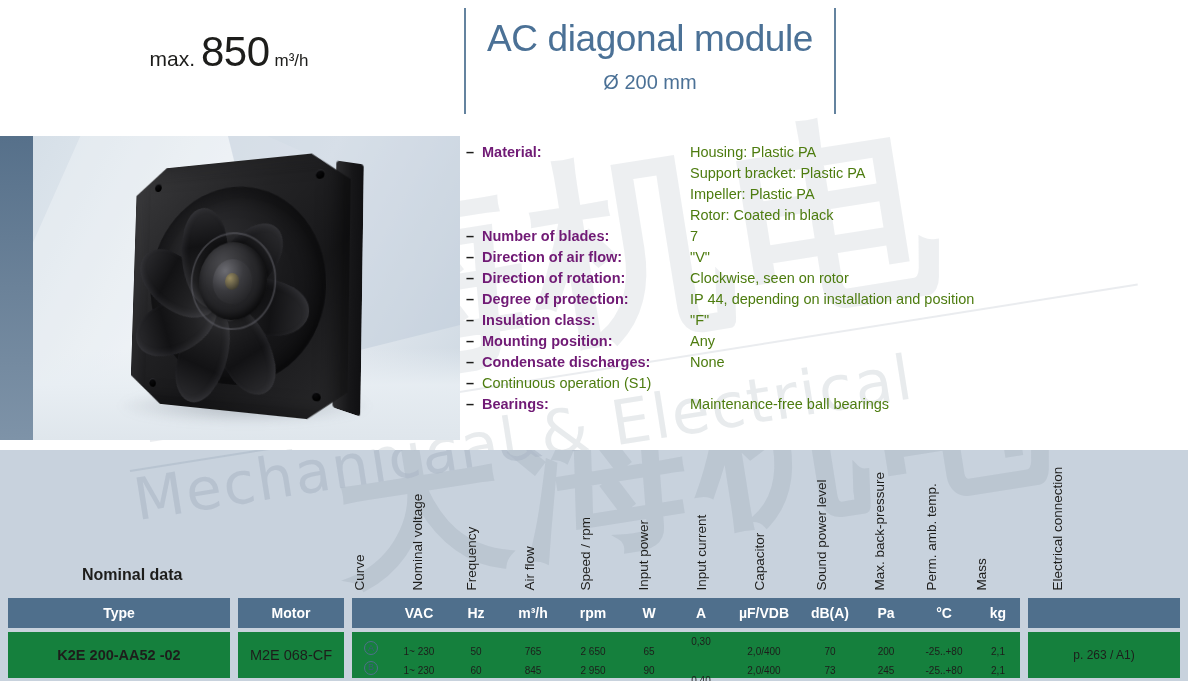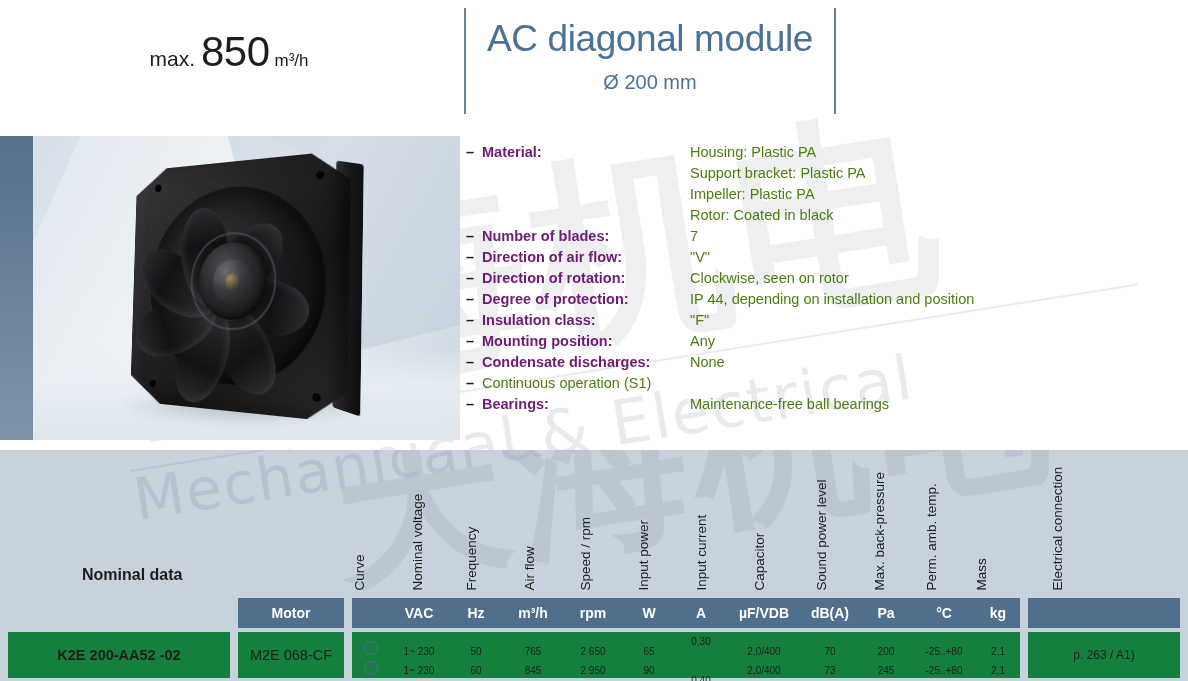--- a/index.html
+++ b/index.html
@@ -576,20 +576,21 @@
       <div class="rot-h" style="left:708px;">Input current</div>
       <div class="rot-h" style="left:766px;">Capacitor</div>
       <div class="rot-h" style="left:828px;">Sound power level</div>
       <div class="rot-h" style="left:886px;">Max. back-pressure</div>
       <div class="rot-h" style="left:938px;">Perm. amb. temp.</div>
       <div class="rot-h" style="left:988px;">Mass</div>
       <div class="rot-h" style="left:1064px;">Electrical connection</div>
     </div>
 
     <div class="hdr-band">
+      <div class="hdr-cell" style="left:8px;   width:222px;">Type</div>
       <div class="hdr-cell" style="left:238px; width:106px;">Motor</div>
       <div class="hdr-cell" style="left:352px; width:38px;"></div>
       <div class="hdr-cell" style="left:390px; width:58px;">VAC</div>
       <div class="hdr-cell" style="left:448px; width:56px;">Hz</div>
       <div class="hdr-cell" style="left:504px; width:58px;">m³/h</div>
       <div class="hdr-cell" style="left:562px; width:62px;">rpm</div>
       <div class="hdr-cell" style="left:624px; width:50px;">W</div>
       <div class="hdr-cell" style="left:674px; width:54px;">A</div>
       <div class="hdr-cell" style="left:728px; width:72px;">µF/VDB</div>
       <div class="hdr-cell" style="left:800px; width:60px;">dB(A)</div>

